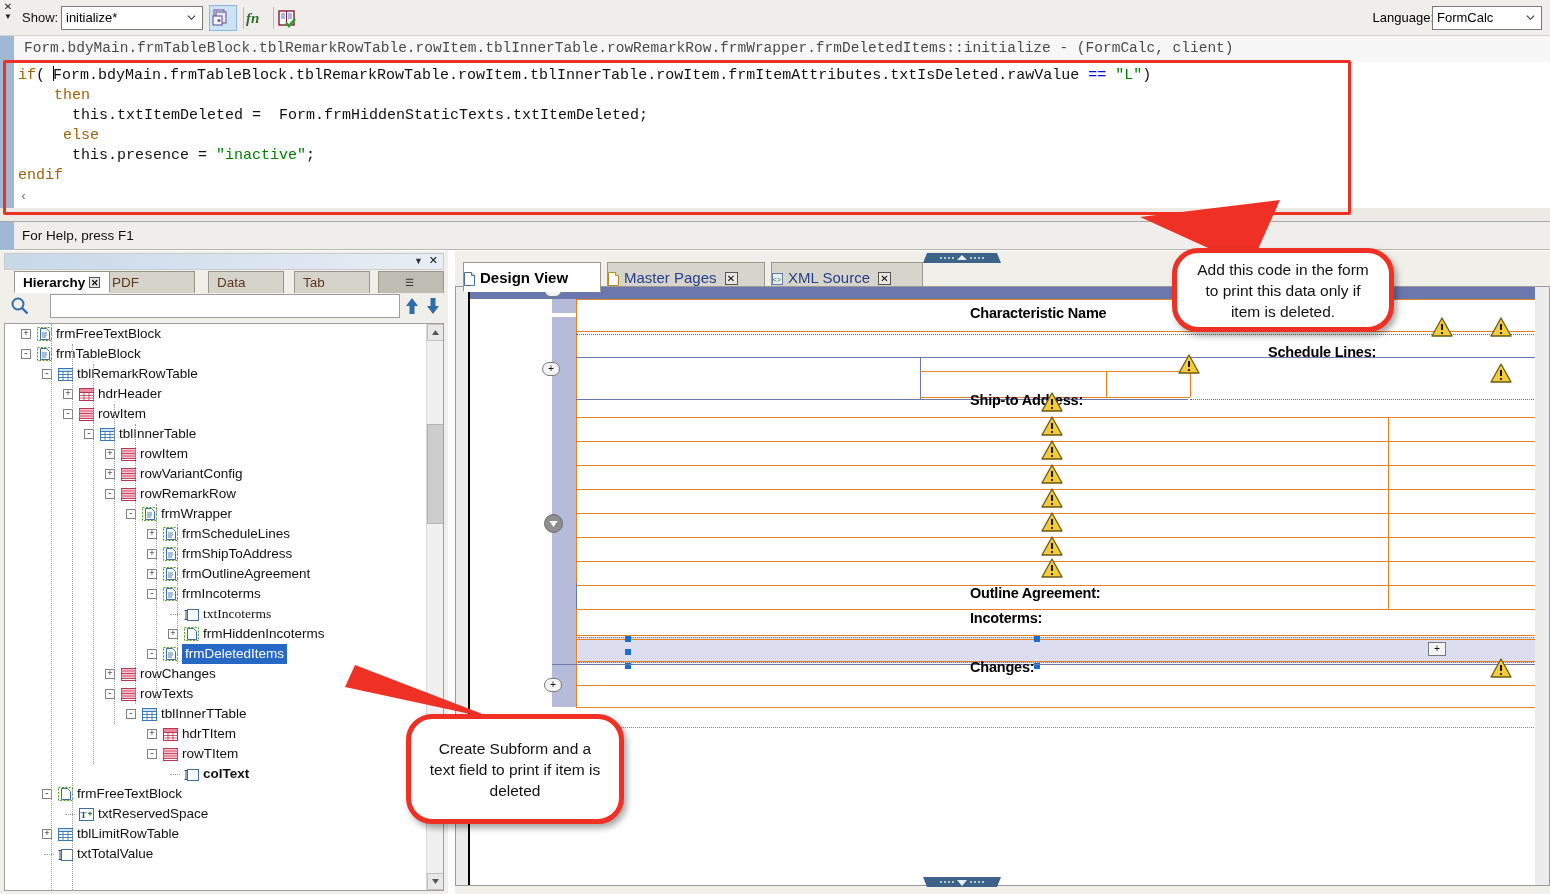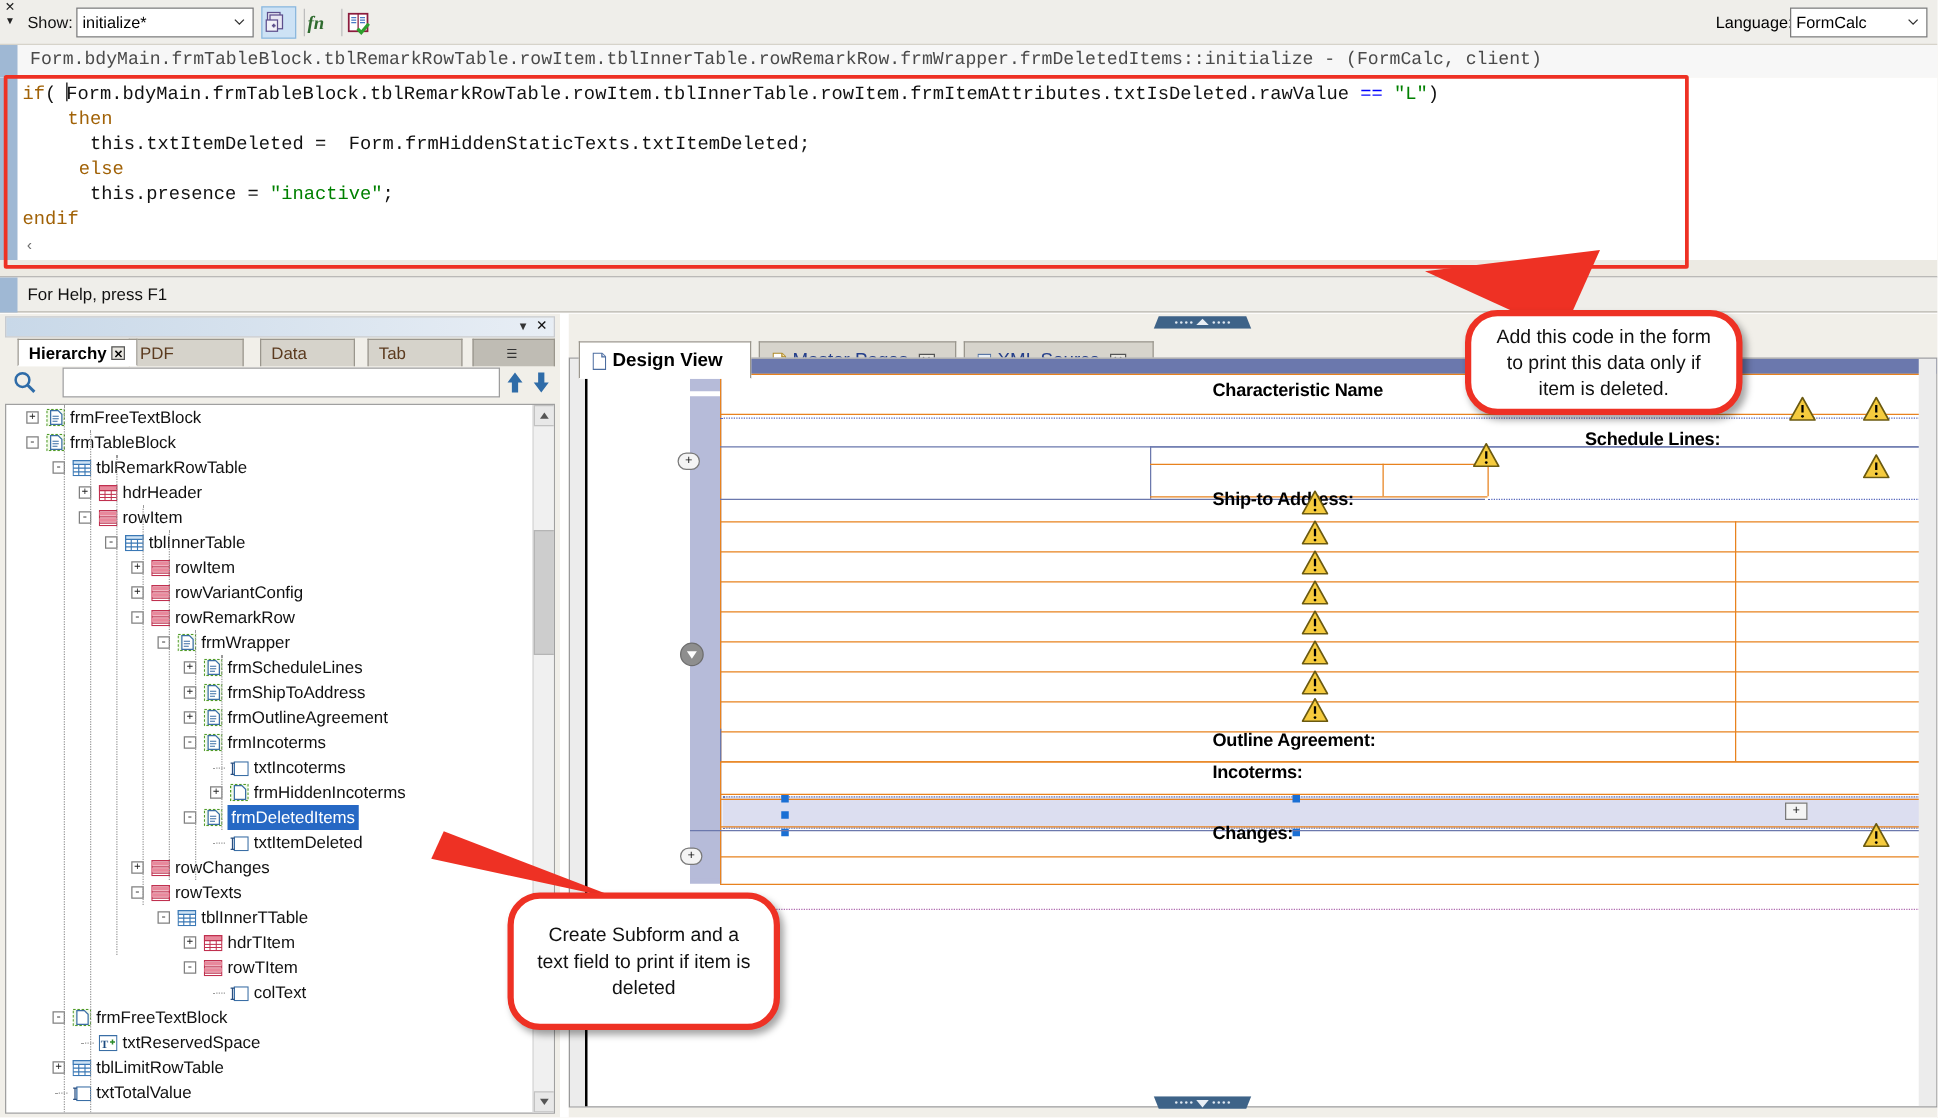--- a/index.html
+++ b/index.html
@@ -190,22 +190,22 @@
     position:absolute; width:0; border-left:1px dotted #9a9a9a;
   }
 
   
   .right-panel {
     position:absolute; left:455px; top:251px; width:1095px; height:643px;
     background:#f1efe9;
   }
   .dv-tabs { position:absolute; left:0; top:6px; width:1095px; height:30px; }
   .dv-tab {
-    position:absolute; top:16px; height:30px; line-height:29px;
-    font-size:15px; color:#26408b; padding:0 10px;
+    position:absolute; top:5px; height:30px; line-height:29px;
+    font-size:15px; color:#26408b; padding:0 0;
     background:#d7d4cc; border:1px solid #9b978e; border-bottom:none;
   }
   .dv-tab.active { background:#fff; color:#000; font-weight:bold; z-index:4; border-bottom:1px solid #fff;}
   .dv-tab .tabx {
     display:inline-block; width:13px; height:13px; line-height:12px;
     border:1px solid #555; font-size:10px; text-align:center;
     margin-left:8px; vertical-align:1px; background:#e8e6e0; color:#000;
   }
   .dv-doc-icon {
     display:inline-block; width:11px; height:14px; vertical-align:-3px;
@@ -532,21 +532,21 @@
           </div>
           <div class="tnode" style="top: 0px;">
             <div class="exp" style="left: 142px;">-</div>
             <div class="ico" style="left: 158px;"><svg width="15" height="14" viewBox="0 0 15 14">
                 <rect x="0.5" y="0.5" width="14" height="13" fill="#f2fbe9" stroke="#4f9a28" stroke-dasharray="2 1.4"></rect>
                 <path d="M3.5 1.5h6l3 3v8h-9z" fill="#ffffff" stroke="#3a6ea5"></path>
                 <path d="M5 6h5M5 8h5M5 10h4" stroke="#3a6ea5" stroke-width="0.9"></path>
               </svg></div>
             <span class="lbl" style="left: 177px;">frmIncoterms</span>
           </div>
-          <div class="tnode" style="top: 0px;">
+          <div class="tnode" style="top: 0px; font-family: Liberation Serif, serif;">
             <div style="position: absolute; left: 165px; top: 10px; width: 10px; border-top: 1px dotted rgb(154, 154, 154);"></div>
             <div class="ico" style="left: 179px;"><svg width="15" height="12" viewBox="0 0 15 12">
                 <rect x="3.5" y="0.5" width="11" height="11" fill="#ffffff" stroke="#3a6ea5"></rect>
                 <path d="M0.5 1.5h3M2 1.5v9M0.5 10.5h3" stroke="#2a4f80" stroke-width="1"></path>
               </svg></div>
             <span class="lbl" style="left: 198px;">txtIncoterms</span>
           </div>
           <div class="tnode" style="top: 0px;">
             <div class="exp" style="left: 163px;">+</div>
             <div class="ico" style="left: 179px;"><svg width="15" height="14" viewBox="0 0 15 14">
@@ -556,28 +556,20 @@
             <span class="lbl" style="left: 198px;">frmHiddenIncoterms</span>
           </div>
           <div class="tnode" style="top: 0px;">
             <div class="exp" style="left: 142px;">-</div>
             <div class="ico" style="left: 158px;"><svg width="15" height="14" viewBox="0 0 15 14">
                 <rect x="0.5" y="0.5" width="14" height="13" fill="#f2fbe9" stroke="#4f9a28" stroke-dasharray="2 1.4"></rect>
                 <path d="M3.5 1.5h6l3 3v8h-9z" fill="#ffffff" stroke="#3a6ea5"></path>
                 <path d="M5 6h5M5 8h5M5 10h4" stroke="#3a6ea5" stroke-width="0.9"></path>
               </svg></div>
             <span class="lbl sel" style="left: 177px;">frmDeletedItems</span>
-          </div>
-          <div class="tnode" style="top: 0px;">
-            <div style="position: absolute; left: 165px; top: 10px; width: 10px; border-top: 1px dotted rgb(154, 154, 154);"></div>
-            <div class="ico" style="left: 179px;"><svg width="15" height="12" viewBox="0 0 15 12">
-                <rect x="3.5" y="0.5" width="11" height="11" fill="#ffffff" stroke="#3a6ea5"></rect>
-                <path d="M0.5 1.5h3M2 1.5v9M0.5 10.5h3" stroke="#2a4f80" stroke-width="1"></path>
-              </svg></div>
-            <span class="lbl" style="left: 198px;">txtItemDeleted</span>
           </div>
           <div class="tnode" style="top: 0px;">
             <div class="exp" style="left: 100px;">+</div>
             <div class="ico" style="left: 116px;"><svg width="15" height="13" viewBox="0 0 15 13">
                 <rect x="0.5" y="0.5" width="14" height="12" fill="#ffffff" stroke="#c0304f"></rect>
                 <rect x="0.5" y="1.5" width="14" height="3" fill="#e8899c"></rect>
                 <rect x="0.5" y="6.5" width="14" height="3" fill="#e8899c"></rect>
                 <path d="M0.5 0.5h14M0.5 5.5h14M0.5 10.5h14" stroke="#c0304f" stroke-width="0.9"></path>
               </svg></div>
             <span class="lbl" style="left: 135px;">rowChanges</span>
@@ -613,21 +605,21 @@
           <div class="tnode" style="top: 0px;">
             <div class="exp" style="left: 142px;">-</div>
             <div class="ico" style="left: 158px;"><svg width="15" height="13" viewBox="0 0 15 13">
                 <rect x="0.5" y="0.5" width="14" height="12" fill="#ffffff" stroke="#c0304f"></rect>
                 <rect x="0.5" y="1.5" width="14" height="3" fill="#e8899c"></rect>
                 <rect x="0.5" y="6.5" width="14" height="3" fill="#e8899c"></rect>
                 <path d="M0.5 0.5h14M0.5 5.5h14M0.5 10.5h14" stroke="#c0304f" stroke-width="0.9"></path>
               </svg></div>
             <span class="lbl" style="left: 177px;">rowTItem</span>
           </div>
-          <div class="tnode" style="top: 0px;">
+          <div class="tnode" style="top: 0px; font-weight: bold;">
             <div style="position: absolute; left: 165px; top: 10px; width: 10px; border-top: 1px dotted rgb(154, 154, 154);"></div>
             <div class="ico" style="left: 179px;"><svg width="15" height="12" viewBox="0 0 15 12">
                 <rect x="3.5" y="0.5" width="11" height="11" fill="#ffffff" stroke="#3a6ea5"></rect>
                 <path d="M0.5 1.5h3M2 1.5v9M0.5 10.5h3" stroke="#2a4f80" stroke-width="1"></path>
               </svg></div>
             <span class="lbl" style="left: 198px;">colText</span>
           </div>
           <div class="tnode" style="top: 0px;">
             <div class="exp" style="left: 37px;">-</div>
             <div class="ico" style="left: 53px;"><svg width="15" height="14" viewBox="0 0 15 14">

